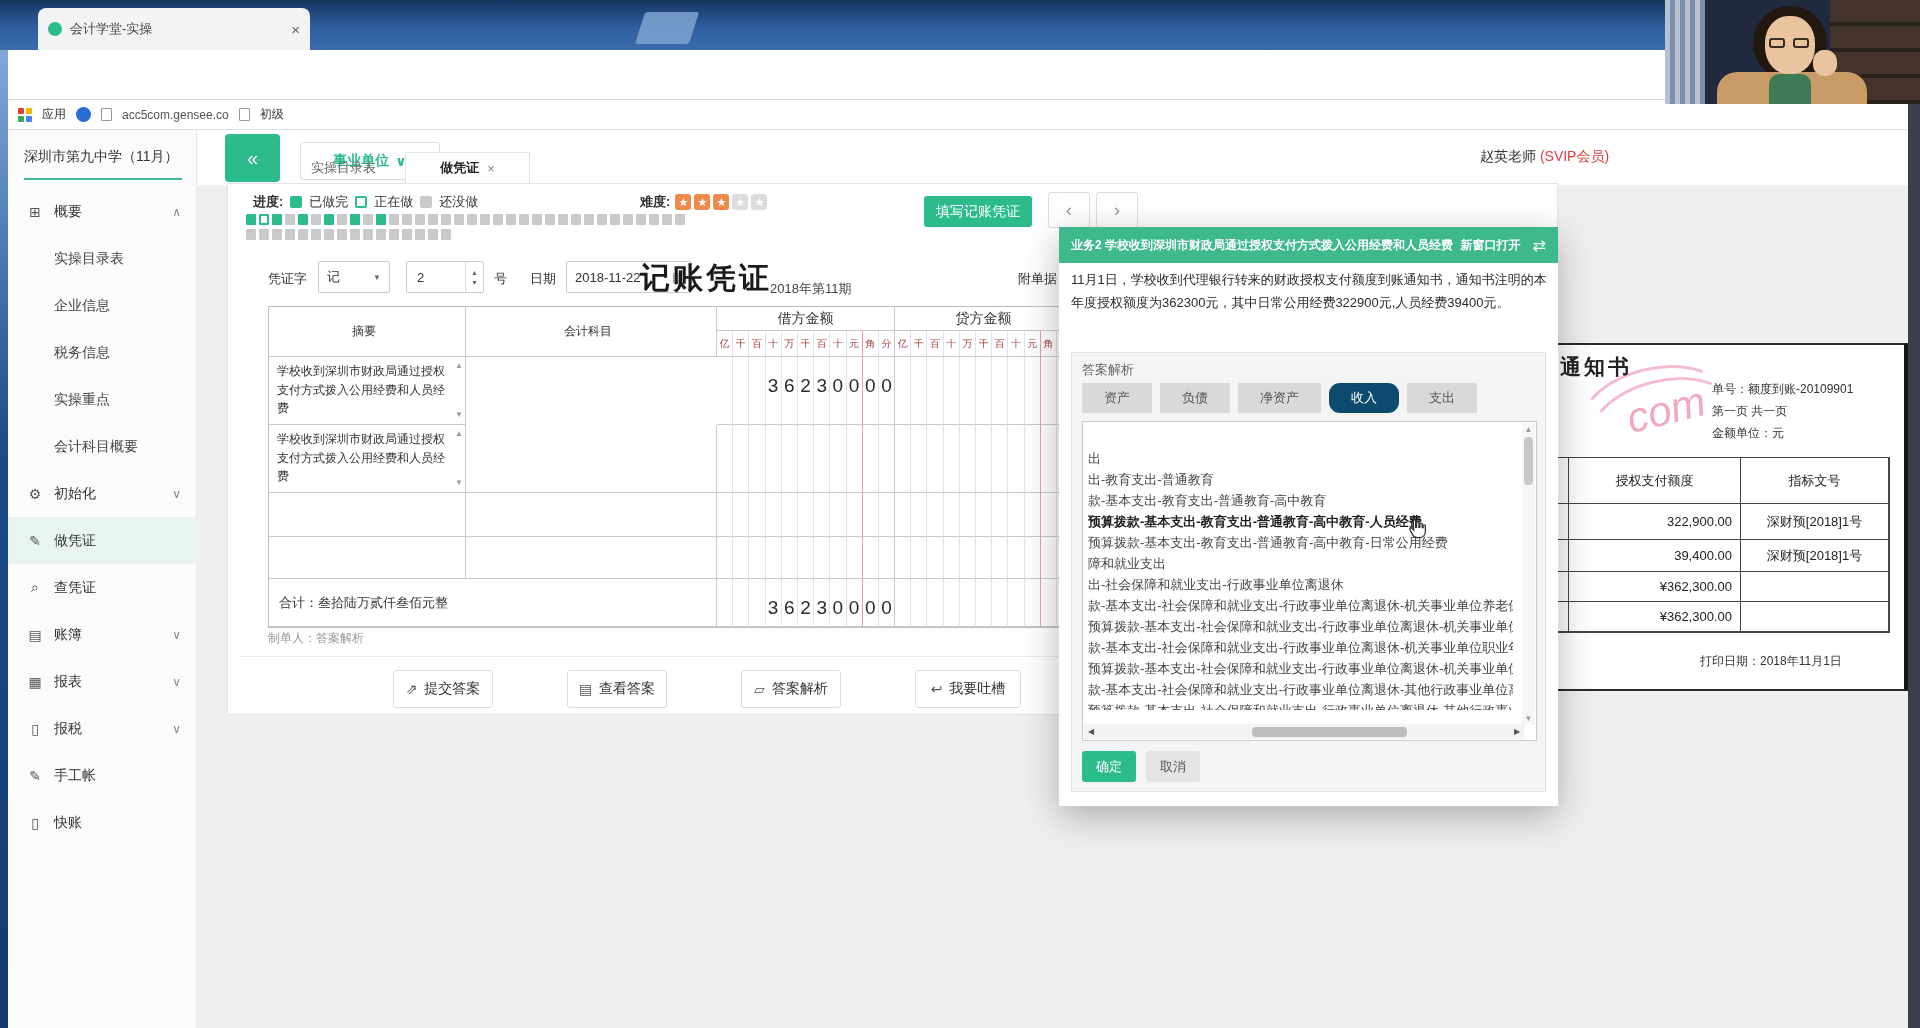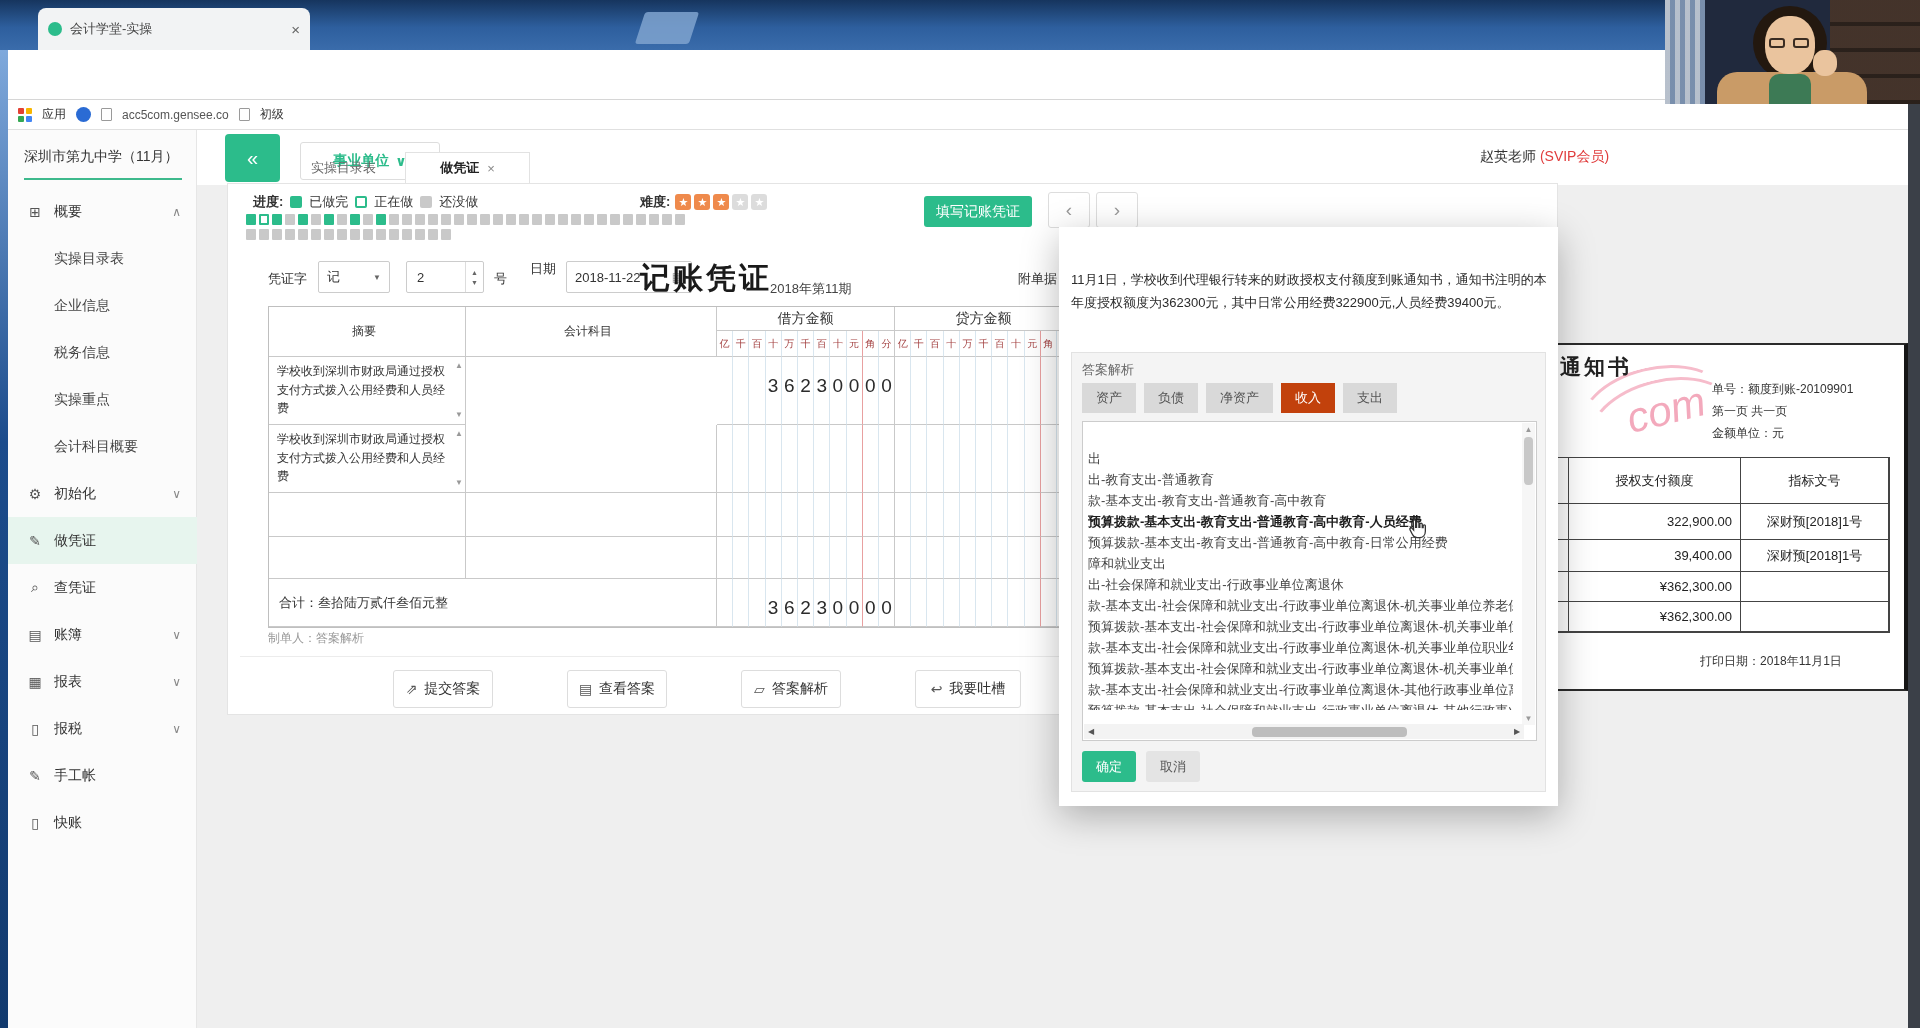--- a/index.html
+++ b/index.html
@@ -136,23 +136,23 @@
     box-shadow:0 10px 35px rgba(0,0,0,.28); }
   .dlg-head { position:absolute; left:0; top:0; width:499px; height:36px; background:#3db98c;
     display:flex; align-items:center; padding:0 12px; }
   .dlg-title { color:#fff; font-size:12px; font-weight:bold; white-space:nowrap; overflow:hidden; flex:1; }
   .dlg-open { color:#fff; font-size:12px; font-weight:bold; margin-right:12px; cursor:pointer; white-space:nowrap; }
   .dlg-swap { color:#fff; font-size:16px; cursor:pointer; }
   .dlg-body { position:absolute; left:12px; top:42px; width:476px; font-size:13px; line-height:1.75; color:#2b2b2b; }
   .picker { position:absolute; left:12px; top:125px; width:475px; height:440px; background:#f4f4f4; border:1px solid #e2e2e2; }
   .pk-label { position:absolute; left:10px; top:8px; font-size:13px; color:#666; }
   .pk-tabs { position:absolute; left:10px; top:30px; display:flex; gap:8px; }
-  .pk-tab { height:30px; padding:0 14px; background:#d9d9d9; color:#555; font-size:13px;
+  .pk-tab { height:30px; padding:0 22px; background:#d9d9d9; color:#555; font-size:13px;
     display:flex; align-items:center; cursor:pointer; }
-  .pk-tab.on { background:#c2410c; color:#fff; }
+  .pk-tab.on { background:#0c4a6e; color:#fff;border-radius:11px; }
   .listbox { position:absolute; left:10px; top:68px; width:455px; height:320px; background:#fff; border:1px solid #ccc; }
   .lb-items { position:absolute; left:5px; top:0; width:425px; height:288px; overflow:hidden; }
   .lb-item { position:absolute; left:0; font-size:13px; color:#444; white-space:nowrap; cursor:pointer; }
   .lb-item.bold { font-weight:bold; color:#1d1d1d; }
   .vscroll { position:absolute; right:1px; top:1px; width:13px; height:302px; background:#f6f6f6; }
   .vs-arrow { position:absolute; left:0; width:13px; font-size:8px; color:#999; text-align:center; }
   .vs-thumb { position:absolute; left:2px; top:14px; width:9px; height:48px; background:#c8c8c8; border-radius:4px; }
   .hscroll { position:absolute; left:1px; bottom:1px; width:440px; height:15px; background:#f3f3f3;
     display:flex; align-items:center; }
   .hs-arrow { width:14px; font-size:8px; color:#555; text-align:center; }
@@ -385,21 +385,21 @@
     <span style="font-size:8px;color:#666">▼</span>
   </div>
   <div class="abs vbox" style="left:406px;top:261px;width:78px;height:32px;padding-left:10px">
     <span>2</span>
     <span style="position:absolute;right:0;top:0;width:18px;height:100%;border-left:1px solid #ddd;display:flex;flex-direction:column;align-items:center;justify-content:center;font-size:7px;color:#666;gap:3px">
         <span>▲</span>
         <span>▼</span>
       </span>
   </div>
   <div class="abs vlabel" style="left:494px;top:270px">号</div>
-  <div class="abs vlabel" style="left:530px;top:260px">日期</div>
+  <div class="abs vlabel" style="left:530px;top:270px">日期</div>
   <div class="abs vbox" style="left:566px;top:261px;width:126px;height:32px;padding:0 8px;justify-content:space-between">
     <span>2018-11-22</span>
     <span style="color:#999;font-size:12px">▦</span>
   </div>
   <div class="abs vtitle">记账凭证</div>
   <div class="abs vperiod">2018年第11期</div>
   <div class="abs vlabel" style="left:1018px;top:270px">附单据</div>
 
   <div class="abs" id="vtable">
       <div class="hd txt" style="grid-area: 1 / 2 / 3 / 3;">会计科目</div>
@@ -608,20 +608,25 @@
         <div class="amt">¥362,300.00</div>
         <div></div>
         <div></div>
         <div class="amt">¥362,300.00</div>
         <div></div>
       </div>
     <div class="doc-print">打印日期：2018年11月1日</div>
   </div>
 
   <div class="abs dialog">
+    <div class="dlg-head">
+      <span class="dlg-title">业务2 学校收到深圳市财政局通过授权支付方式拨入公用经费和人员经费</span>
+      <span class="dlg-open">新窗口打开</span>
+      <span class="dlg-swap">⇄</span>
+    </div>
     <div class="dlg-body">11月1日，学校收到代理银行转来的财政授权支付额度到账通知书，通知书注明的本年度授权额度为362300元，其中日常公用经费322900元,人员经费39400元。</div>
     <div class="picker">
       <div class="pk-label">答案解析</div>
       <div class="pk-tabs" id="pk-tabs">
           <div class="pk-tab">资产</div>
           <div class="pk-tab">负债</div>
           <div class="pk-tab">净资产</div>
           <div class="pk-tab on">收入</div>
           <div class="pk-tab">支出</div>
         </div>

